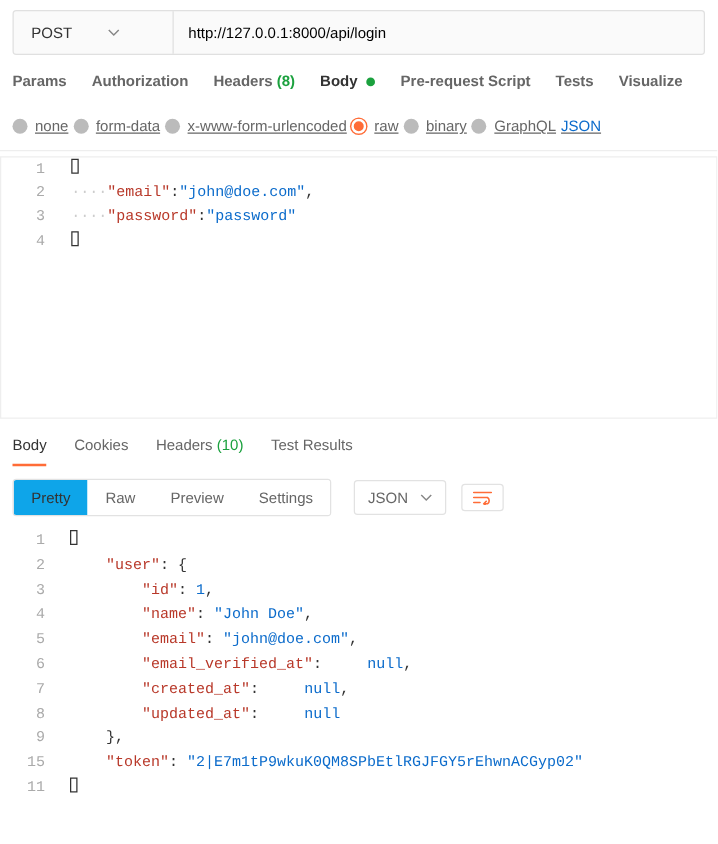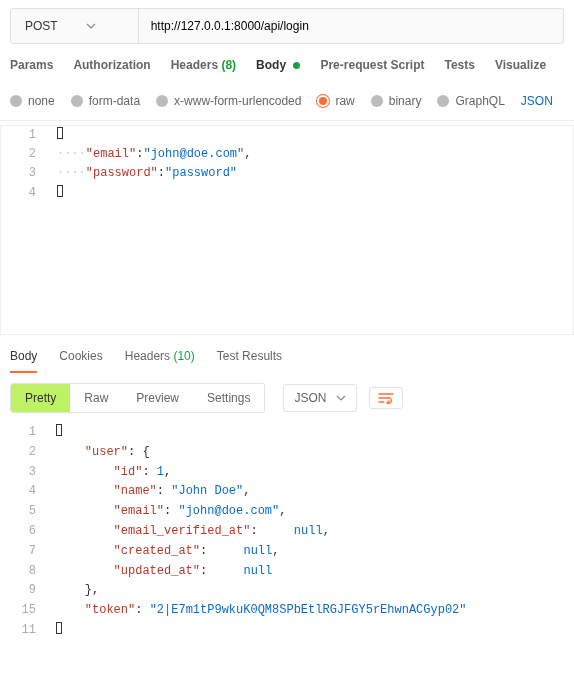--- a/index.html
+++ b/index.html
@@ -13,21 +13,21 @@
 .chevron { color: #888; }
 .url-input { flex: 1; border: none; background: transparent; padding: 10px 12px; font-size: 12px; color: #000000; outline: none; }
 
 
 .tabs { display: flex; align-items: center; padding: 14px 10px 0 10px; gap: 20px; font-size: 12px; color: #666; overflow: hidden; font-weight: bold; }
 .tab { cursor: pointer; padding-bottom: 8px; white-space: nowrap; }
 .tab.active { color: #333; }
 .dot-green { display: inline-block; width: 7px; height: 7px; border-radius: 50%; background: #1ba13e; margin-left: 4px; vertical-align: middle; }
 
 
-.body-types { display: flex; align-items: center; padding: 14px 10px 12px 10px; gap: 16px; font-size: 12px; color: #666; border-bottom: 1px solid #eee; overflow: hidden; white-space: nowrap; }
+.body-types { display: flex; align-items: center; padding: 14px 10px 12px 10px; gap: 4px; font-size: 12px; color: #666; border-bottom: 1px solid #eee; overflow: hidden; white-space: nowrap; text-decoration: underline; }
 .radio-opt { display: flex; align-items: center; gap: 6px; cursor: pointer; }
 .radio-circle { width: 12px; height: 12px; border-radius: 50%; background: #bbb; display: inline-block; }
 .radio-circle.selected { background: #ff6c37; box-shadow: inset 0 0 0 2px #fff, 0 0 0 1px #ff6c37; }
 .json-link { color: #0b6bcb; }
 
 
 .editor { border: 1px solid #eee; margin: 4px 0 0 0; font-family: Consolas, "Courier New", monospace; font-size: 12px; min-height: 210px; background: #fff; }
 .editor .line { display: flex; }
 .editor .gutter { width: 50px; text-align: right; padding-right: 14px; color: #aaa; user-select: none; border-right: 1px solid transparent; line-height: 1.6; }
 .editor .code { flex: 1; padding-left: 6px; white-space: pre; line-height: 1.6; }
@@ -42,21 +42,21 @@
 
 .resp-tabs { display: flex; align-items: center; gap: 22px; padding: 14px 10px 0 10px; font-size: 12px; color: #666; }
 .resp-tab { cursor: pointer; padding-bottom: 8px; border-bottom: 2px solid transparent; }
 .resp-tab.active { color: #333; border-bottom-color: #ff6c37; }
 .resp-tab .count { color: #1ba13e; }
 
 
 .view-ctrls { display: flex; align-items: center; gap: 0; padding: 10px 10px; font-size: 12px; color: #666; }
 .seg { display: flex; border: 1px solid #e2e2e2; border-radius: 3px; overflow: hidden; }
 .seg-btn { padding: 7px 14px; cursor: pointer; background: #fff; }
-.seg-btn.active { background: #bef264; color: #333; }
+.seg-btn.active { background: #0ea5e9; color: #333; }
 .json-dd { margin-left: 18px; border: 1px solid #e2e2e2; border-radius: 3px; padding: 6px 10px; cursor: pointer; display: flex; align-items: center; gap: 10px; }
 .wrap-btn { margin-left: 12px; border: 1px solid #e2e2e2; border-radius: 3px; padding: 4px 8px; cursor: pointer; color: #ff6c37; display: flex; align-items: center; }
 
 
 .resp-editor { font-family: Consolas, "Courier New", monospace; font-size: 12px; background: #fff; }
 .resp-editor .line { display: flex; }
 .resp-editor .gutter { width: 50px; text-align: right; padding-right: 14px; color: #aaa; user-select: none; line-height: 1.65; }
 .resp-editor .code { flex: 1; padding-left: 6px; white-space: pre; line-height: 1.65; }
 
 svg { display: block; }

